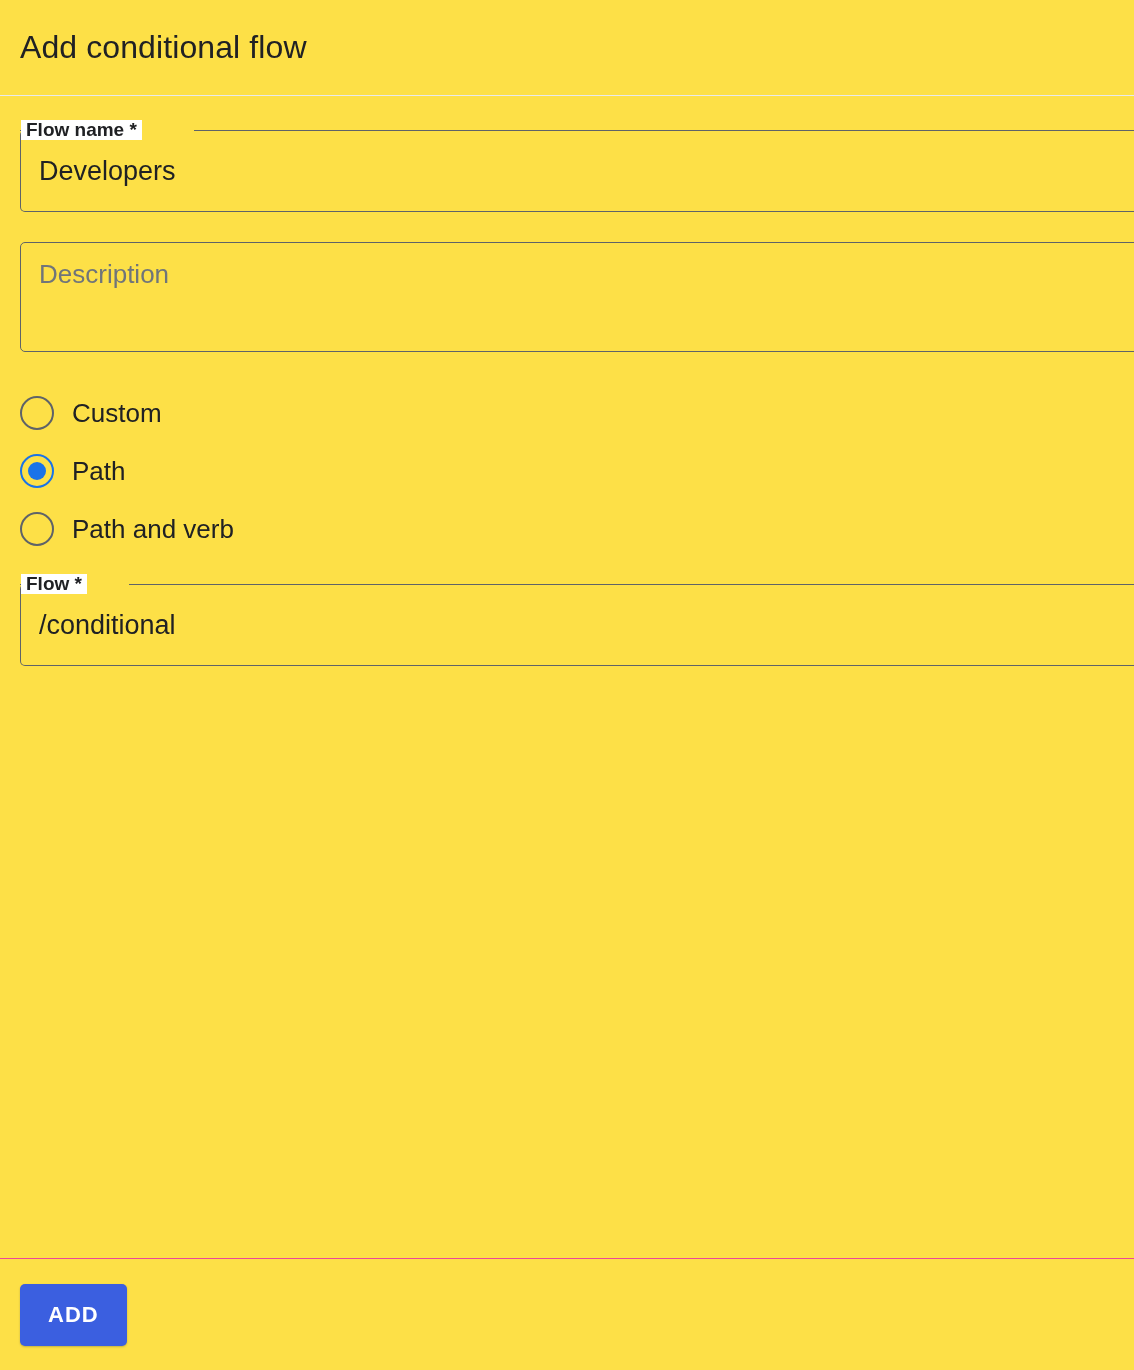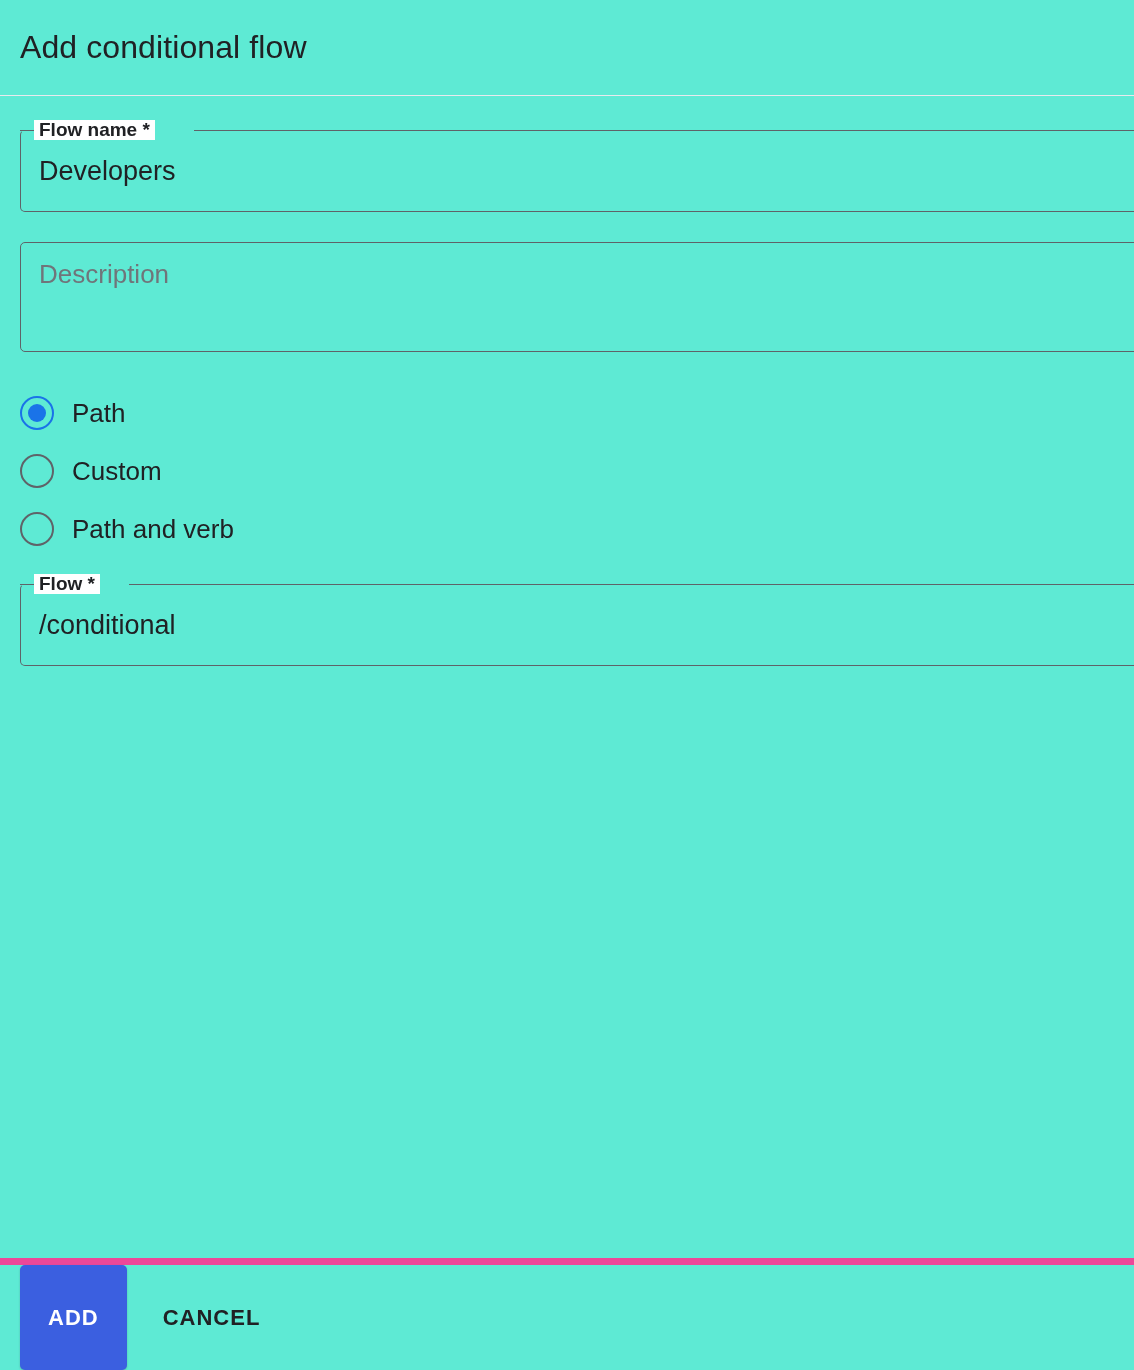--- a/index.html
+++ b/index.html
@@ -13,21 +13,21 @@
     font-family: "Liberation Sans", sans-serif;
     color: #202124;
     overflow: hidden;
   }
   .dialog {
     width: 1134px;
     height: 1370px;
     display: flex;
     flex-direction: column;
     position: relative;
-    background: #5eead4;
+    background: #fde047;
   }
   .dialog-header {
     height: 96px;
     display: flex;
     align-items: center;
     box-sizing: border-box;
     padding: 0 20px;
     border-bottom: 1px solid #e8eaed;
   }
   .dialog-title {
@@ -56,21 +56,21 @@
     align-items: center;
     padding: 0 18px;
     width: 1130px;
   }
   .field.has-label .outline {
     border-top-color: transparent;
   }
   .field .notch {
     position: absolute;
     top: -10px;
-    left: 14px;
+    left: 1px;
     display: flex;
     align-items: center;
     pointer-events: none;
   }
   .field .label {
     background: #ffffff;
     font-size: 19px;
     font-weight: bold;
     color: #202124;
     padding: 0 5px;
@@ -154,22 +154,23 @@
     background: #1a73e8;
   }
   .radio-label {
     font-size: 26px;
     color: #202124;
   }
   .spacer-after-radios { height: 22px; }
   .dialog-footer {
     height: 112px;
     box-sizing: border-box;
-    border-top: 7px solid #ec4899;
-    display: flex;
+    border-top: 1px solid #ec4899;
+    display: flex;
+    align-items: center;
     padding: 0 20px;
     gap: 18px;
   }
   .btn-primary {
     background: #3b5fe0;
     color: #ffffff;
     border: none;
     border-radius: 5px;
     font-size: 22px;
     font-weight: bold;
@@ -217,27 +218,27 @@
       </div>
     </div>
 
     <div class="textarea-box">
       <span class="field-placeholder">Description</span>
       
     </div>
 
 
     <div class="radio-row">
+      <span class="radio"></span>
+      <span class="radio-label">Custom</span>
+    </div>
+
+    <div class="radio-row">
       <span class="radio checked"></span>
       <span class="radio-label">Path</span>
-    </div>
-
-    <div class="radio-row">
-      <span class="radio"></span>
-      <span class="radio-label">Custom</span>
     </div>
 
     <div class="radio-row">
       <span class="radio"></span>
       <span class="radio-label">Path and verb</span>
     </div>
 
     <div class="spacer-after-radios"></div>
 
     <div class="field has-label">
@@ -252,16 +253,15 @@
       <div class="notch">
         <span class="label">Flow *</span>
       </div>
     </div>
 
 
   </div>
 
   <div class="dialog-footer">
     <button class="btn-primary">ADD</button>
-    <button class="btn-text">CANCEL</button>
   </div>
 
 </div>
 
 </body></html>

